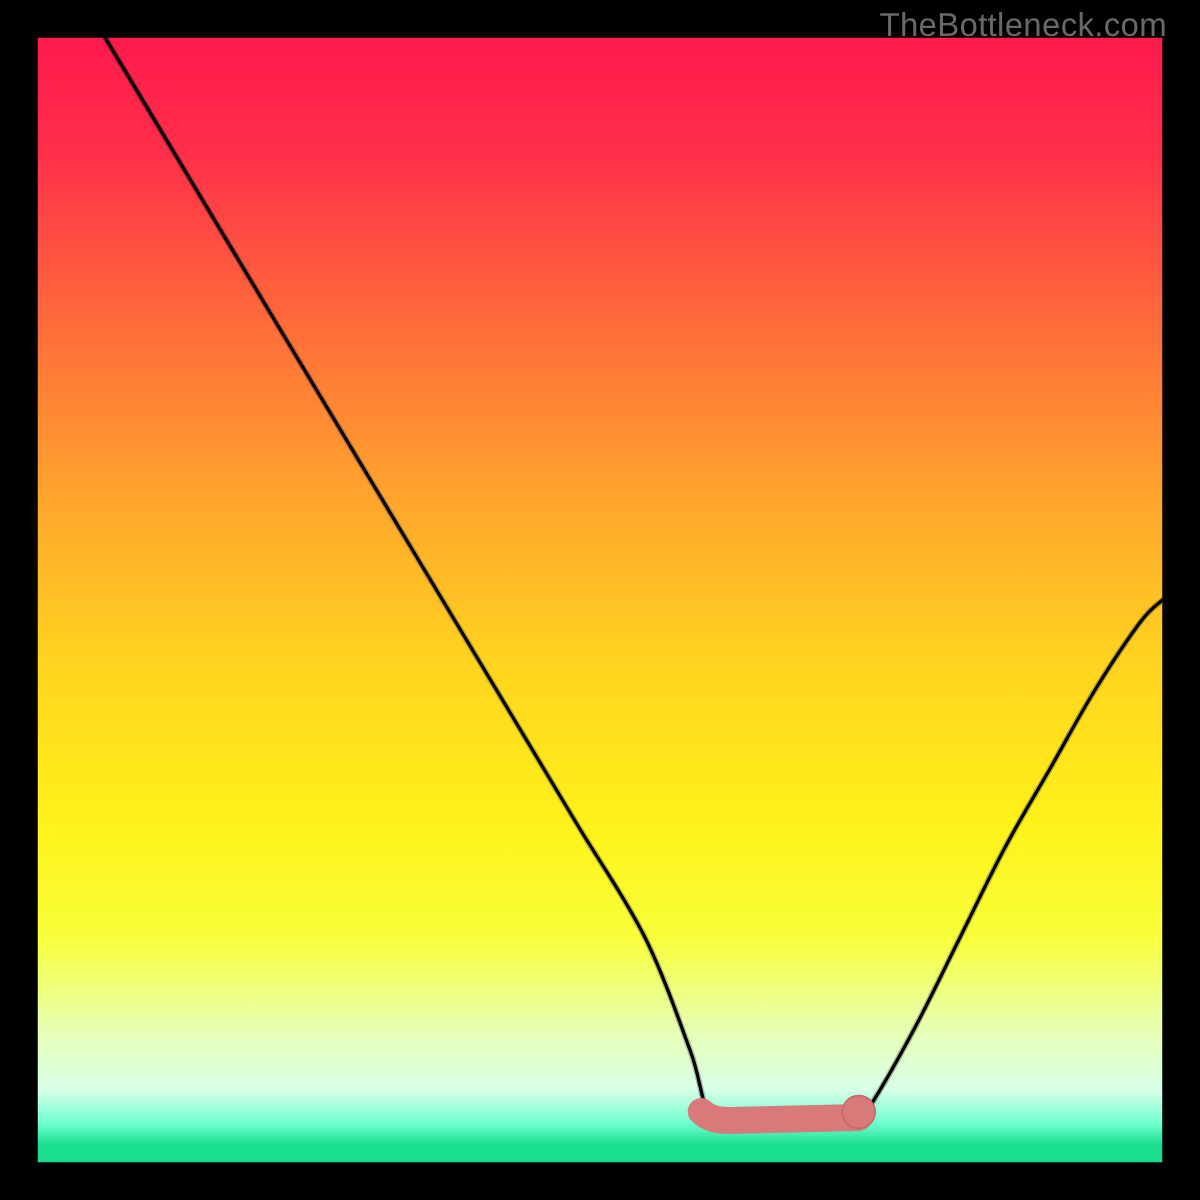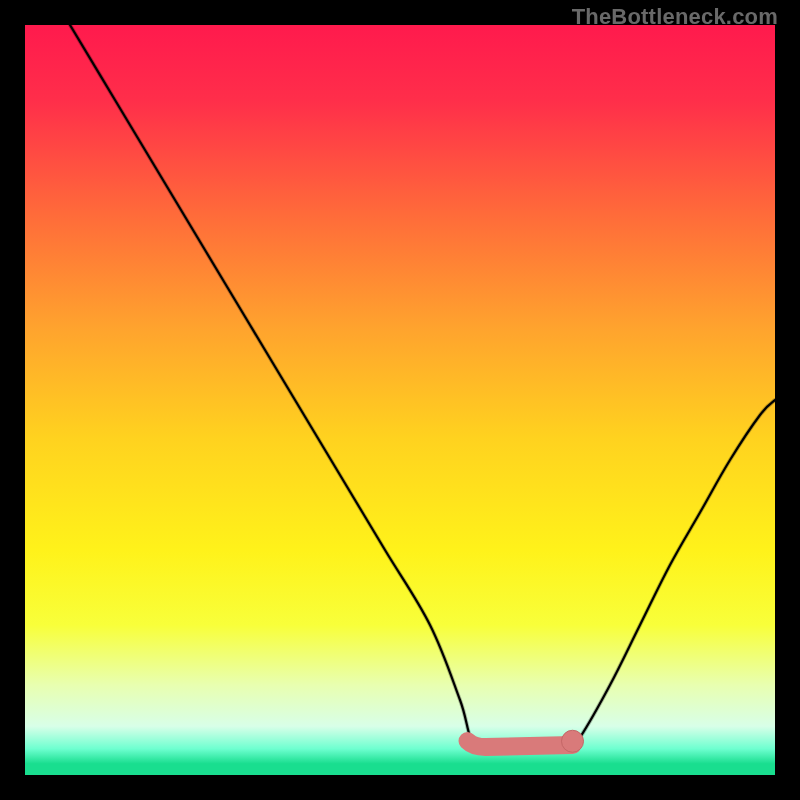--- a/index.html
+++ b/index.html
@@ -15,21 +15,21 @@
     width: 800px;
     height: 800px;
     background: #000000;
   }
   .watermark {
     position: absolute;
     top: 4px;
     right: 22px;
     font-family: Arial, Helvetica, sans-serif;
     font-size: 22px;
-    font-weight: bold;
+    font-weight: normal;
     color: #696969;
     letter-spacing: 0.2px;
     z-index: 10;
   }
   svg.plot {
     position: absolute;
     left: 25px;
     top: 25px;
     width: 750px;
     height: 750px;

